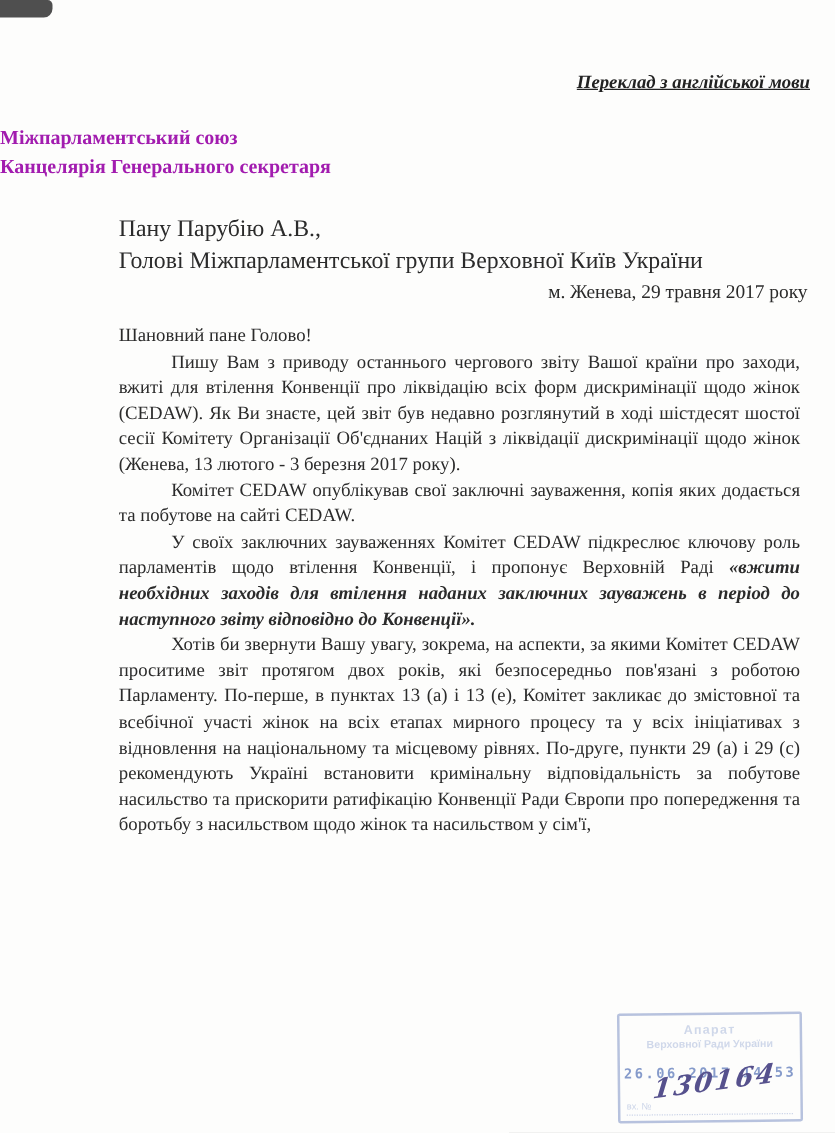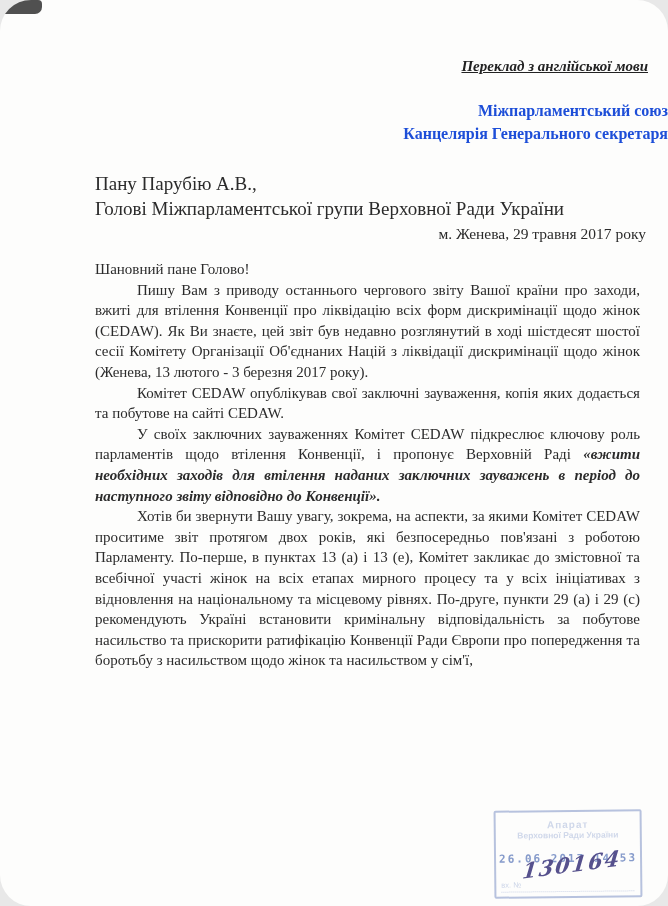--- a/index.html
+++ b/index.html
@@ -4,38 +4,37 @@
 <style>
   html,body{margin:0;padding:0;background:#e8e8e8;}
   .page{
     position:relative;
     width:668px;height:906px;
     margin:0 auto;
     background:#fdfdfc;
     overflow:hidden;
     font-family:"Liberation Serif","DejaVu Serif",serif;
     color:#2b2b2b;
-    border-radius:31px;
   }
   
   .corner-mark{
     position:absolute;left:0;top:0;width:42px;height:14px;
     background:#383838;opacity:.88;filter:blur(.6px);
     border-radius:0 4px 7px 0;
   }
   .translation-note{
     margin:58px 20px 0 0;
     text-align:right;
     font-size:15px;font-style:italic;font-weight:bold;
     text-decoration:underline;
     color:#222;
   }
   .letterhead{
-    margin-top:24px;text-align:right;
-    font-weight:bold;font-size:16px;line-height:23px;color:#1d4ed8;
+    margin-top:24px;text-align:left;
+    font-weight:bold;font-size:16px;line-height:23px;color:#a21caf;
   }
   .recipient{
     margin:26px 28px 0 95px;
     font-size:19px;line-height:25px;
   }
   .address{
     margin:16px 28px 0 95px;
     font-size:15.5px;line-height:24px;
   }
   .dateline{
@@ -92,21 +91,21 @@
 
   <div class="translation-note">Переклад з англійської мови</div>
 
   <div class="letterhead">
     <div>Міжпарламентський союз</div>
     <div>Канцелярія Генерального секретаря</div>
   </div>
 
   <div class="recipient">
     <div>Пану Парубію А.В.,</div>
-    <div>Голові Міжпарламентської групи Верховної Ради України</div>
+    <div>Голові Міжпарламентської групи Верховної Київ України</div>
   </div>
 
 
   <div class="dateline">м. Женева, 29 травня 2017 року</div>
 
   <div class="body-text">
     <p class="salutation">Шановний пане Голово!</p>
     <p>Пишу Вам з приводу останнього чергового звіту Вашої країни про заходи, вжиті для втілення Конвенції про ліквідацію всіх форм дискримінації щодо жінок (CEDAW). Як Ви знаєте, цей звіт був недавно розглянутий в ході шістдесят шостої сесії Комітету Організації Об'єднаних Націй з ліквідації дискримінації щодо жінок (Женева, 13 лютого - 3 березня 2017 року).</p>
     <p>Комітет CEDAW опублікував свої заключні зауваження, копія яких додається та побутове на сайті CEDAW.</p>
     <p><span>У своїх заключних зауваженнях Комітет CEDAW підкреслює ключову роль парламентів щодо втілення Конвенції, і пропонує Верховній Раді </span><span class="quote">«вжити необхідних заходів для втілення наданих заключних зауважень в період до наступного звіту відповідно до Конвенції».</span></p>

